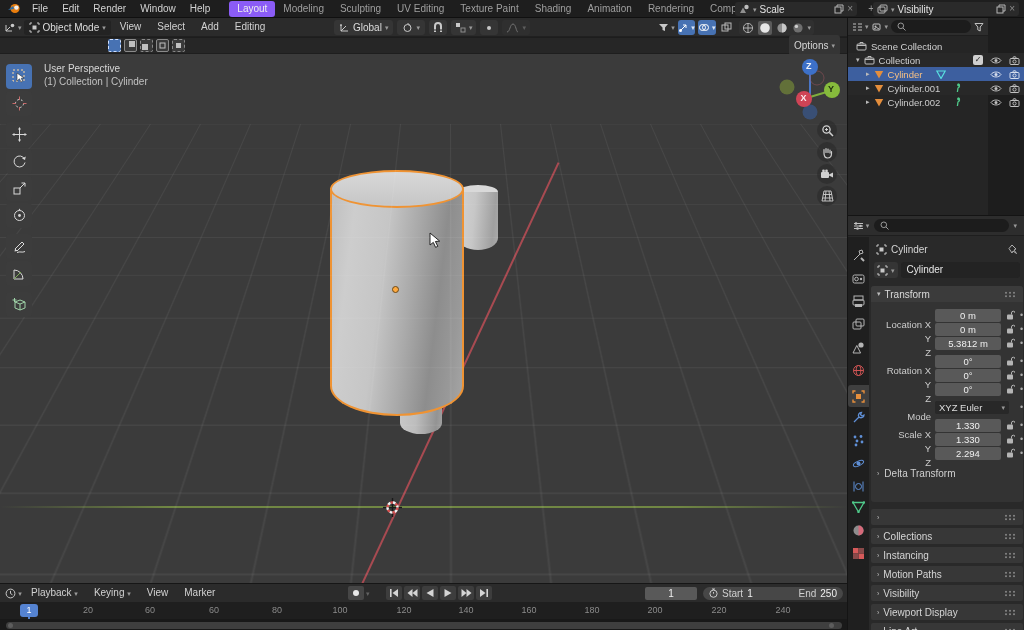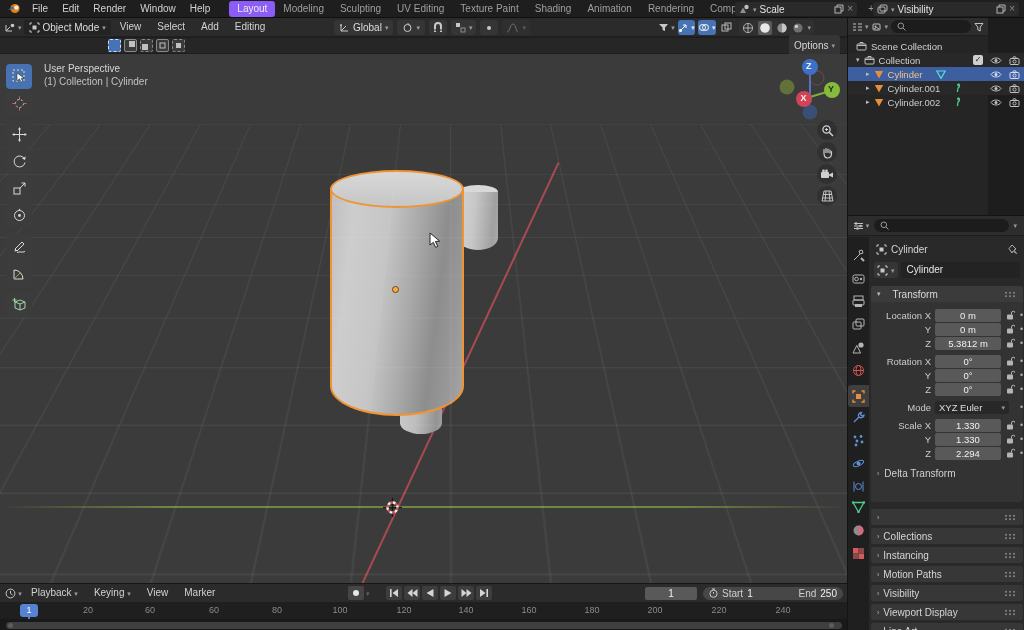--- a/index.html
+++ b/index.html
@@ -15,21 +15,21 @@
   .caret { font-size:7px; color:#9a9a9a; line-height:1; }
   .chip { background:#353535; border-radius:3px; height:15px; display:inline-flex;
           align-items:center; gap:3px; padding:0 5px; }
   .hbtn { display:inline-flex; align-items:center; justify-content:center;
           height:15px; min-width:17px; border-radius:3px; gap:2px; }
   .hbtn.on { background:#4772b3; }
   .pill { background:#1c1c1c; border-radius:8px; height:13px; display:inline-flex;
           align-items:center; padding:0 6px; gap:4px; }
   .tfield { position:absolute; left:64px; width:66px; height:13px; background:#595959;
             border-radius:2px; color:#f0f0f0; text-align:center; line-height:13px; font-size:9.5px; }
-  .tlabel { position:absolute; left:0; width:60px; text-align:right; line-height:13px; color:#cccccc; font-size:9.5px;}
+  .tlabel { position:absolute; left:0; width:60px; text-align:right; line-height:13px; color:#cccccc; font-size:9.5px;margin-top:9px;}
   .trow { position:absolute; left:0; width:154px; height:13px; }
   .lockpos { position:absolute; left:135px; top:1px; }
   .dotpos { position:absolute; left:149px; top:0; color:#aaaaaa; font-size:9px; line-height:13px;}
   .cpanel { position:absolute; left:1px; width:152px; height:16px; background:#373737;
             border-radius:2px; display:flex; align-items:center; padding:0 6px; gap:4px; }
   .grip { width:13px; height:7px; background-image:radial-gradient(#7d7d7d 0.8px, transparent 0.9px);
           background-size:4px 3.5px; margin-left:auto; }
   .disc { font-size:7px; color:#bbbbbb; }
   .toolbtn { width:26px; height:25px; border-radius:4px; background:#3c3c3c;
              display:flex; align-items:center; justify-content:center; margin-bottom:2px; }
@@ -795,21 +795,21 @@
           <svg width="11" height="11" viewBox="0 0 11 11">
               <path d="M1 3 V1 H3 M8 1 H10 V3 M10 8 V10 H8 M3 10 H1 V8" stroke="#c8c8c8" fill="none"></path>
               <rect x="3.5" y="3.5" width="4" height="4" fill="#c8c8c8"></rect>
             </svg>
           <span class="caret">▾</span>
         </span>
         <span style="flex:1;height:16px;background:#232323;border-radius:3px;color:#e6e6e6;line-height:16px;padding:0 6px;">Cylinder</span>
       </div>
 
       <div class="abs" style="left:1px;top:49px;width:152px;height:216px;background:#333333;border-radius:3px;">
-        <div class="row" style="height:16px;background:#3b3b3b;border-radius:3px 3px 0 0;padding:0 6px;gap:12px;">
+        <div class="row" style="height:16px;background:#3b3b3b;border-radius:3px 3px 0 0;padding:0 6px;gap:4px;">
           <span class="disc">▾</span>
           <span style="color:#dadada;">Transform</span>
           <span class="grip"></span>
         </div>
 
         <div class="trow" style="top:23px;">
           <span class="tlabel">Location X</span>
           <span class="tfield">0 m</span>
           <span class="lockpos">
               <svg width="9" height="10" viewBox="0 0 9 10">

